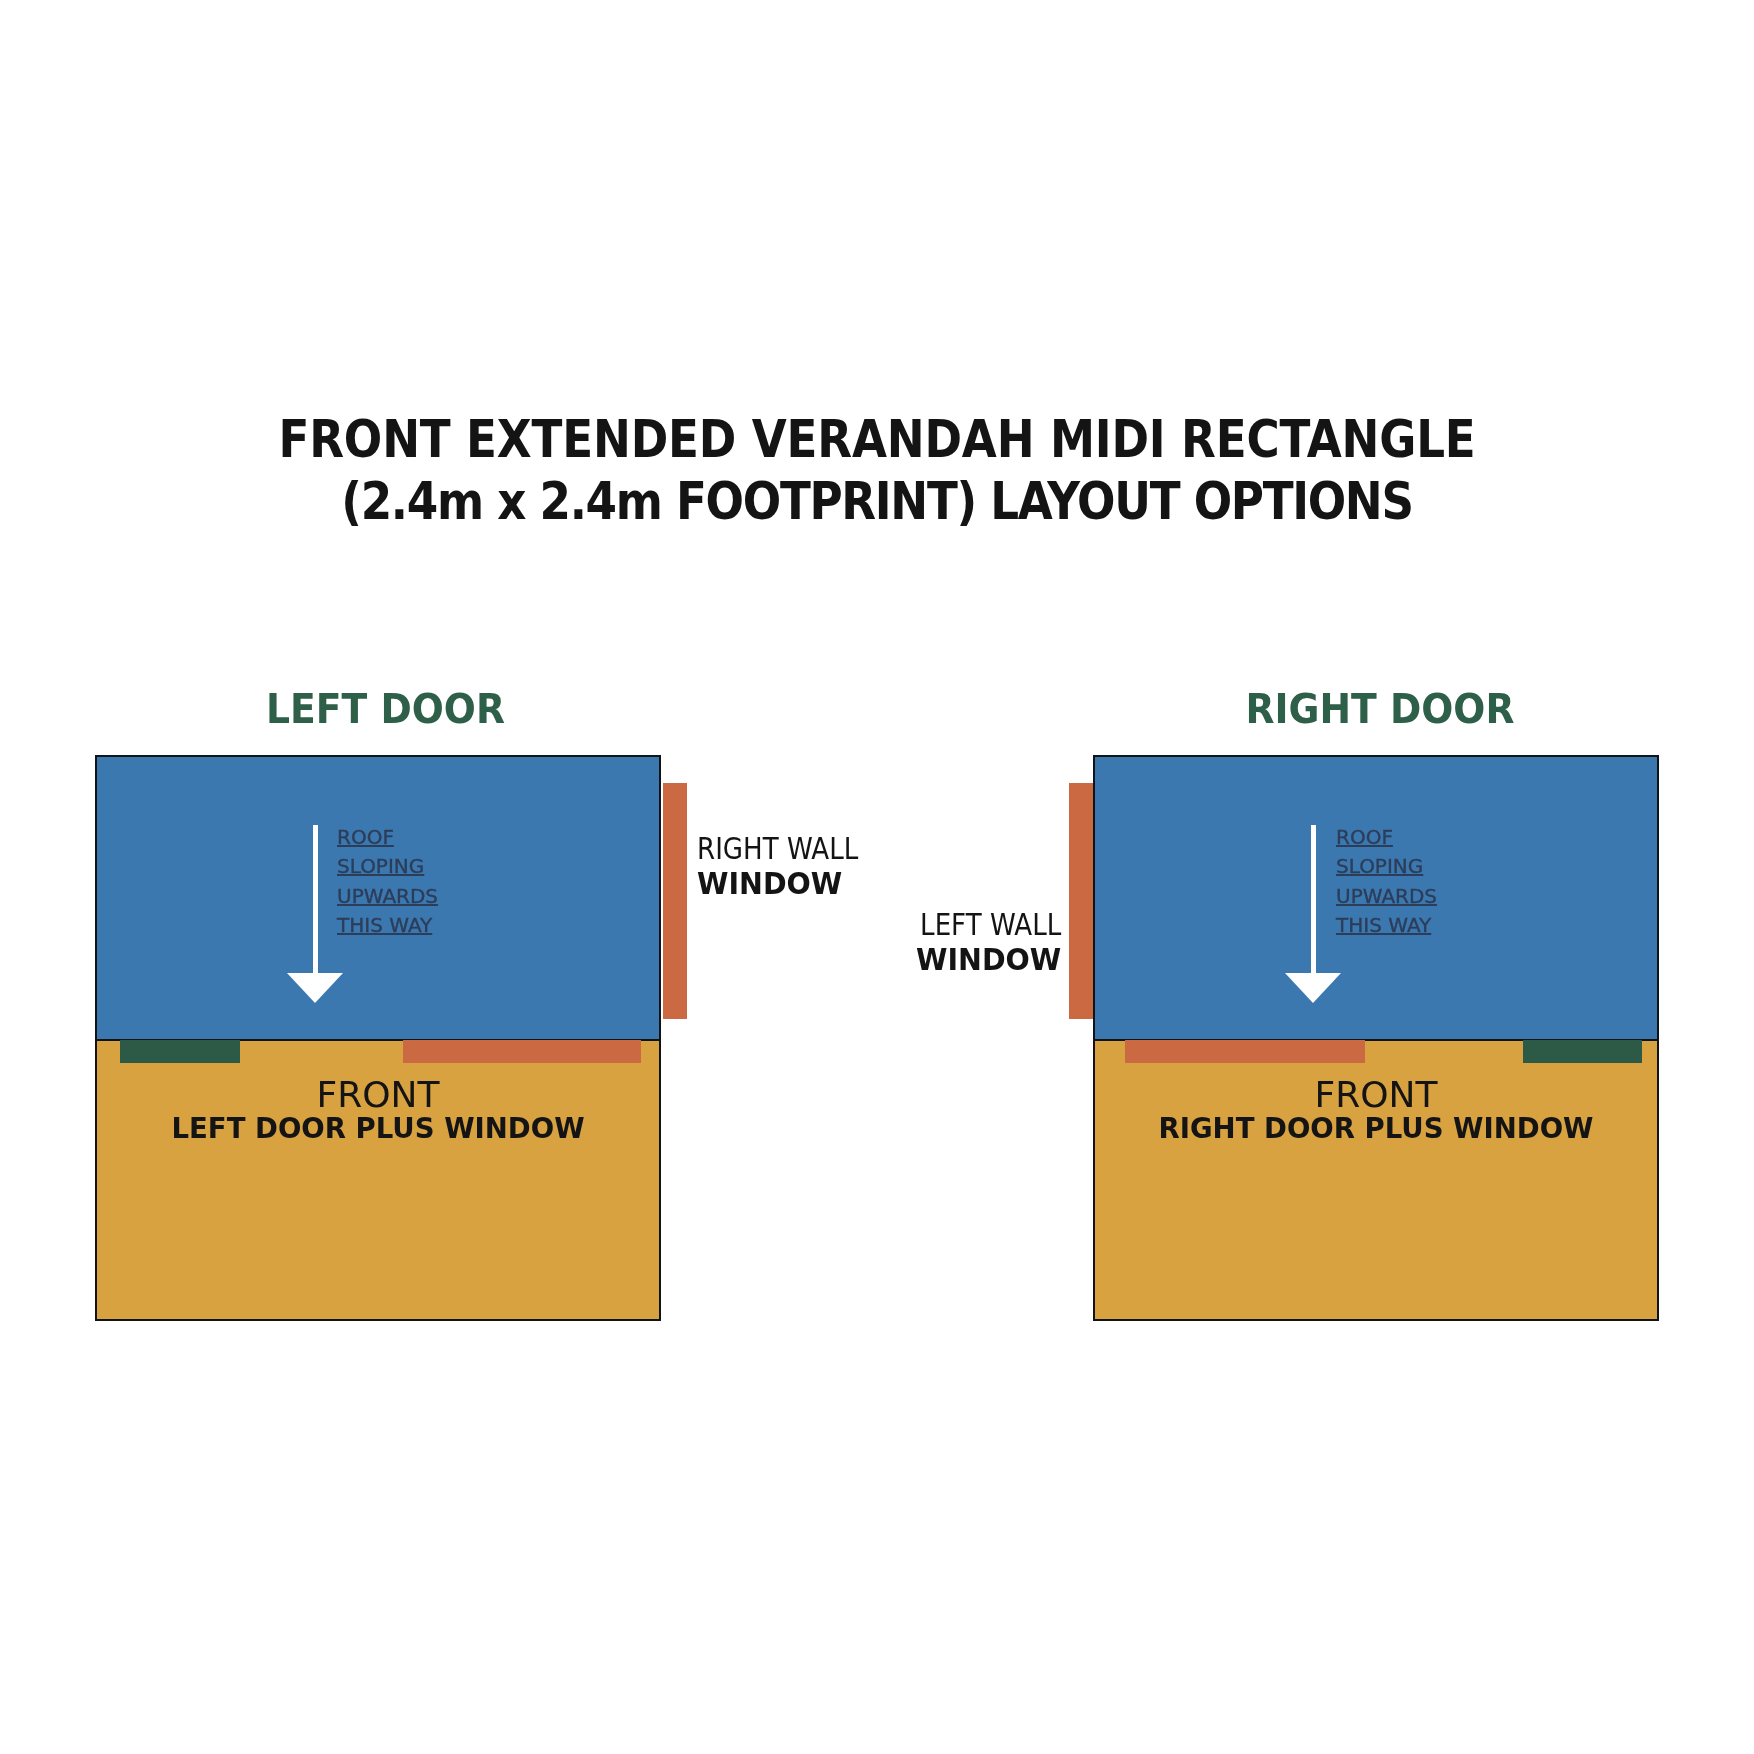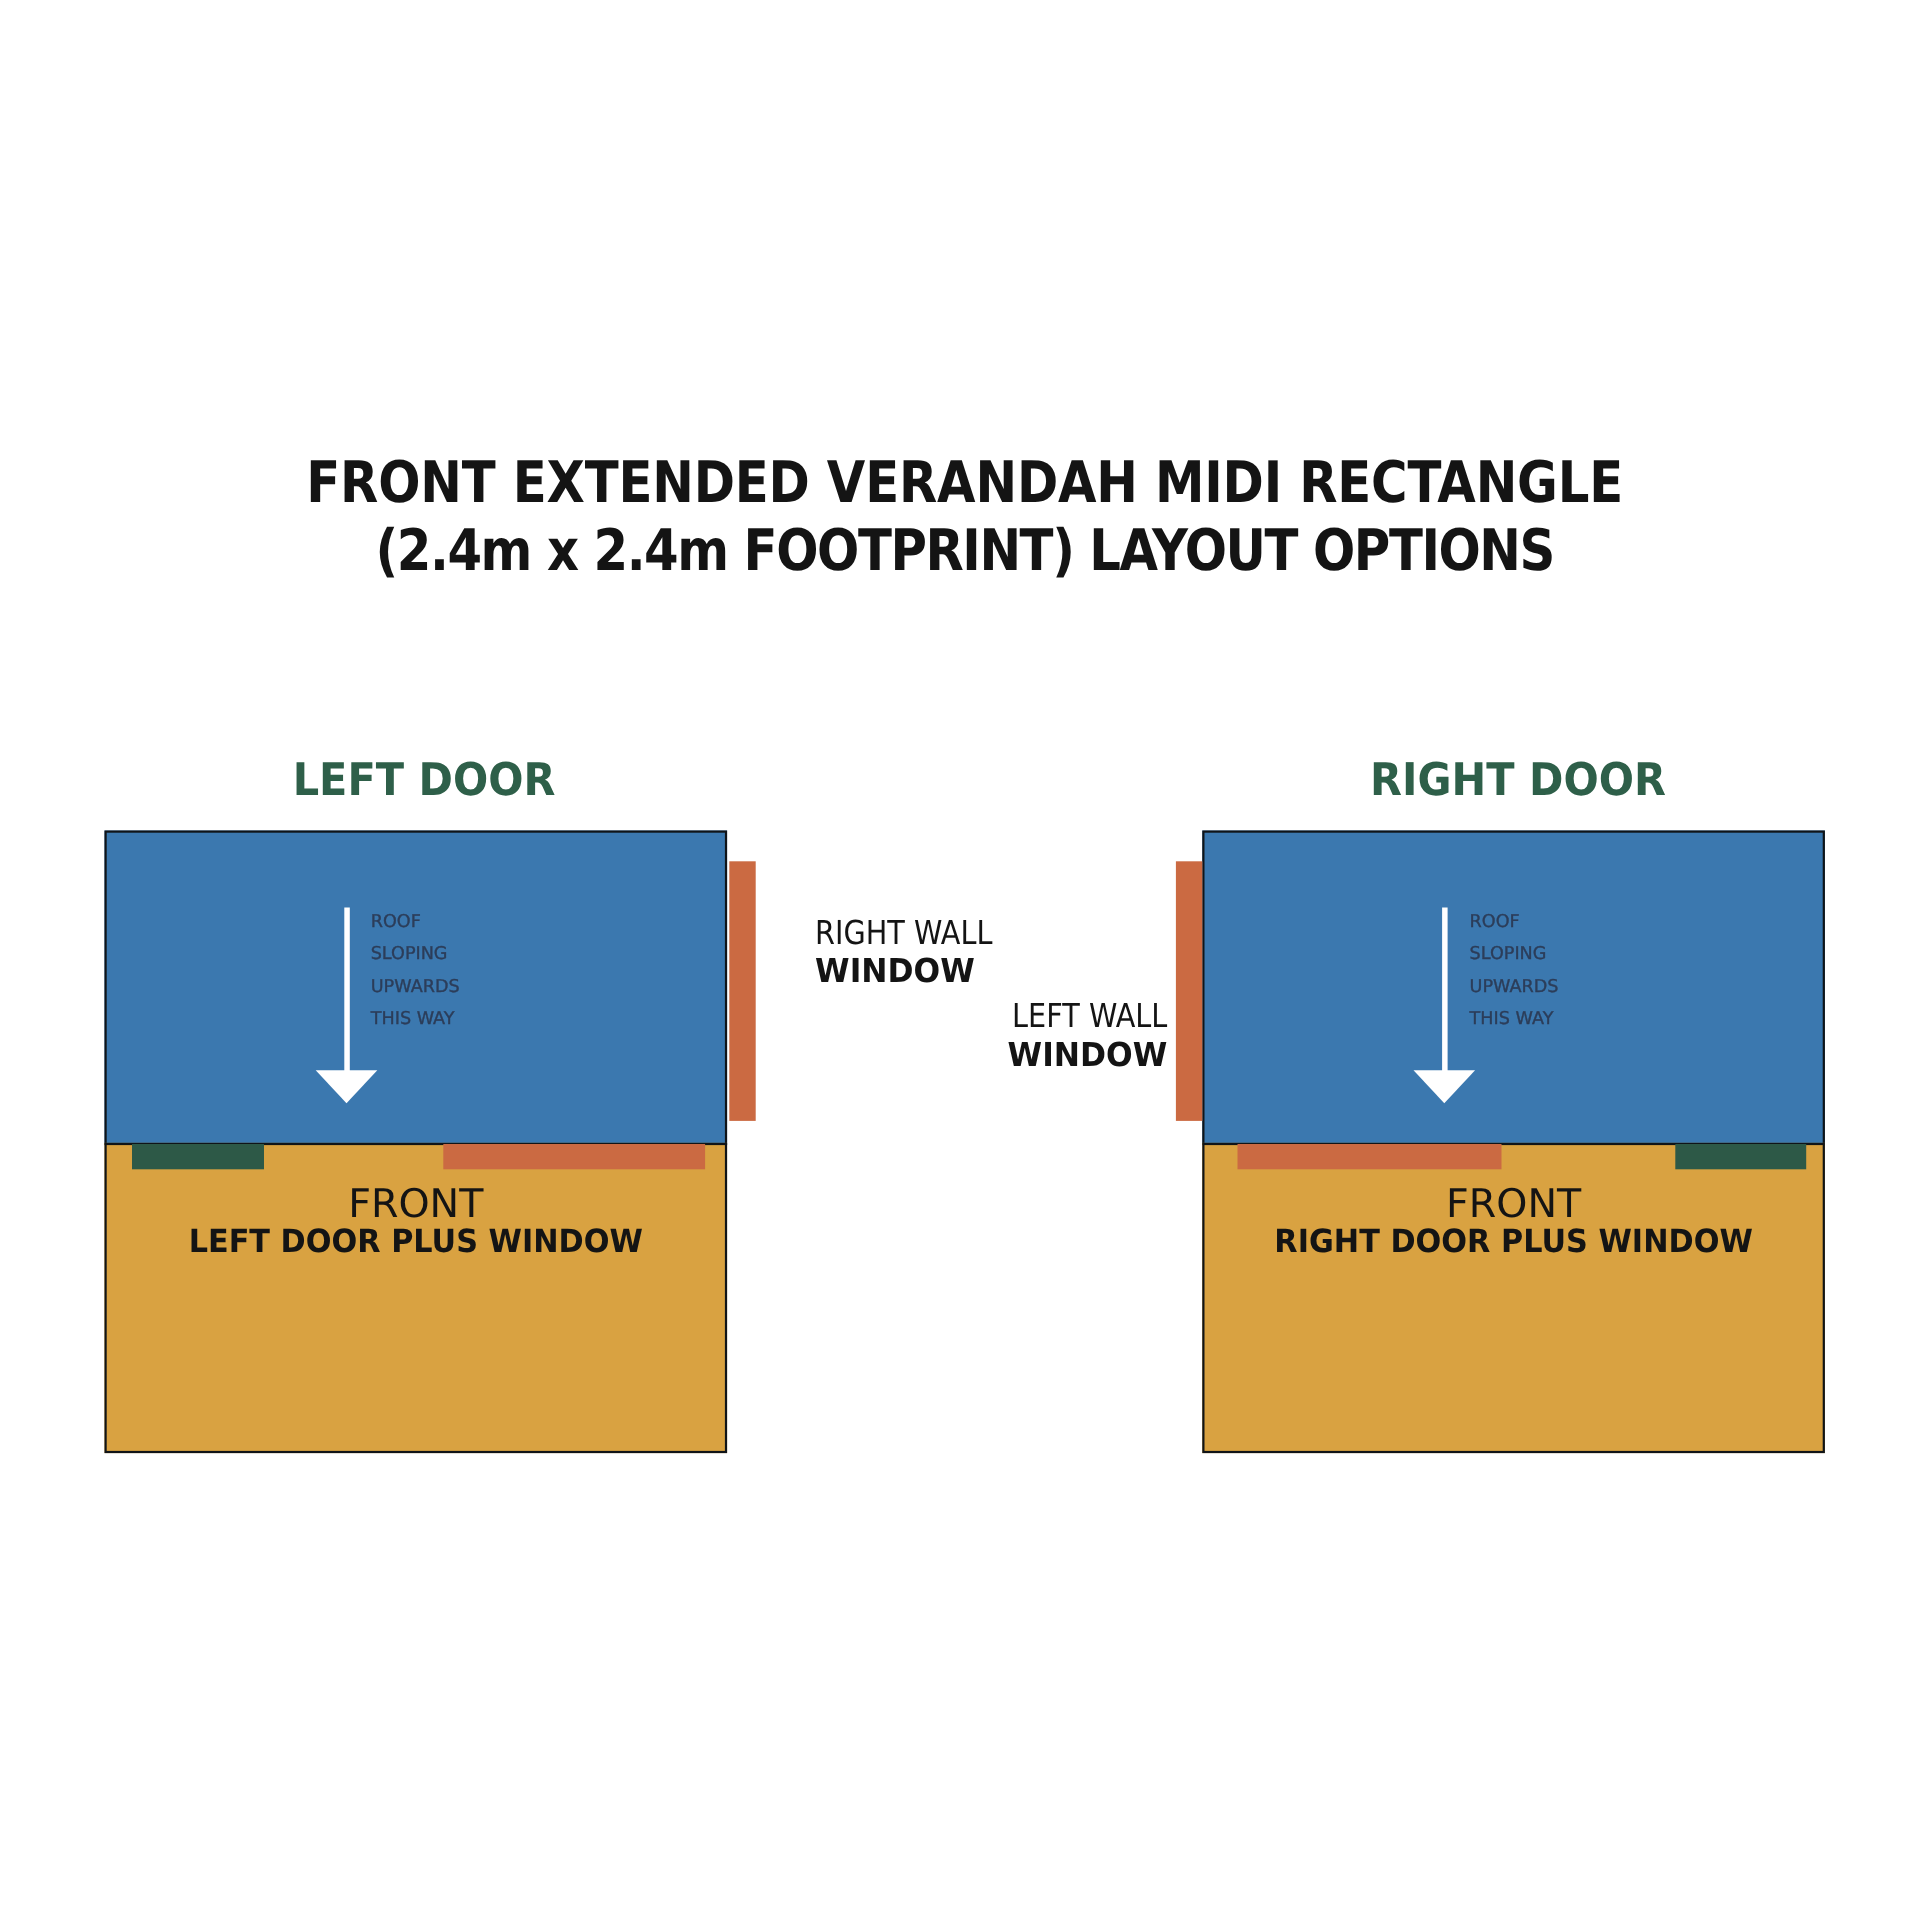--- a/index.html
+++ b/index.html
@@ -12,23 +12,23 @@
   .title .l1{letter-spacing:-0.2px;}
   .title .l2{letter-spacing:-1.5px;}
   .diagram-heading{font-weight:bold;font-size:41px;line-height:41px;color:var(--green_title);text-align:center;
          transform:scaleX(0.92);transform-origin:center top;}
   .rect{box-sizing:border-box;border:2px solid #101418;}
   .blue-rect{background:var(--blue);}
   .yellow-rect{background:var(--yellow);}
   .bar{position:absolute;}
   .bar-green{background:var(--green);}
   .bar-orange{background:var(--orange);}
-  .roof-text{font-size:16px;line-height:29.4px;color:var(--navy);white-space:pre-line;
+  .roof-text{font-size:20px;line-height:29.4px;color:var(--navy);white-space:pre-line;text-decoration:underline;
          -webkit-text-stroke:0.35px var(--navy);}
-  .wall-label{font-size:30px;line-height:35px;color:var(--black);margin-left:44px;}
+  .wall-label{font-size:30px;line-height:35px;color:var(--black);}
   .wall-label .r1{transform:scaleX(0.87);}
   .wall-label .r2{font-weight:bold;transform:scaleX(0.95);}
   .wall-label.wl-left .r1,.wall-label.wl-left .r2{transform-origin:left top;}
   .wall-label.wl-right .r1,.wall-label.wl-right .r2{transform-origin:right top;}
   .front-line1{font-size:36px;color:var(--black);text-align:center;}
   .front-line2{font-size:29px;font-weight:bold;color:var(--black);text-align:center;
          transform:scaleX(0.95);transform-origin:center top;}
   .arrow-shaft{background:#ffffff;width:5px;}
   .arrow-head{width:0;height:0;border-left:28px solid transparent;border-right:28px solid transparent;border-top:30px solid #ffffff;}
 </style>

